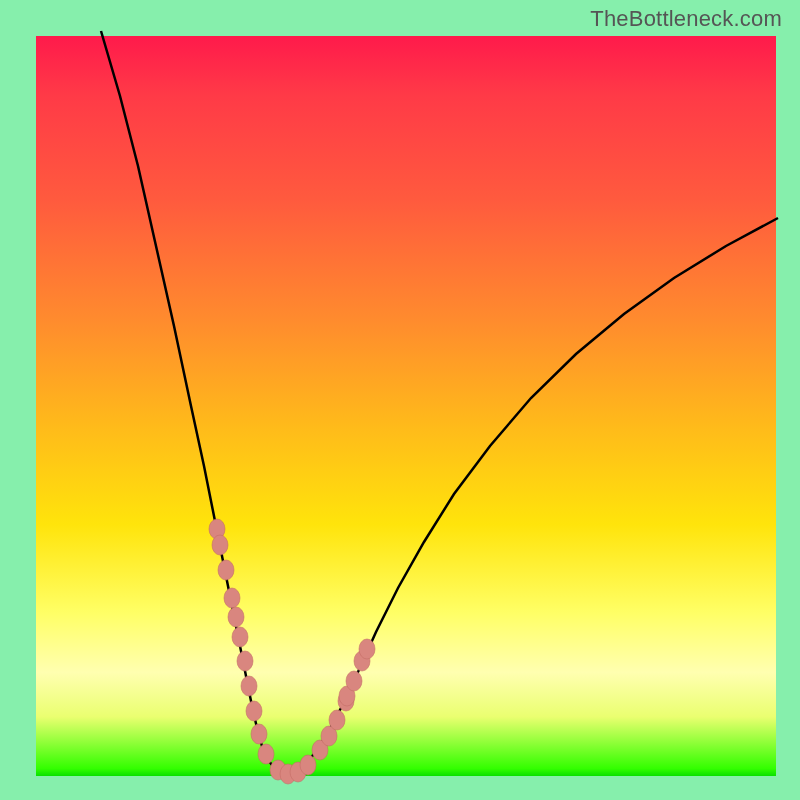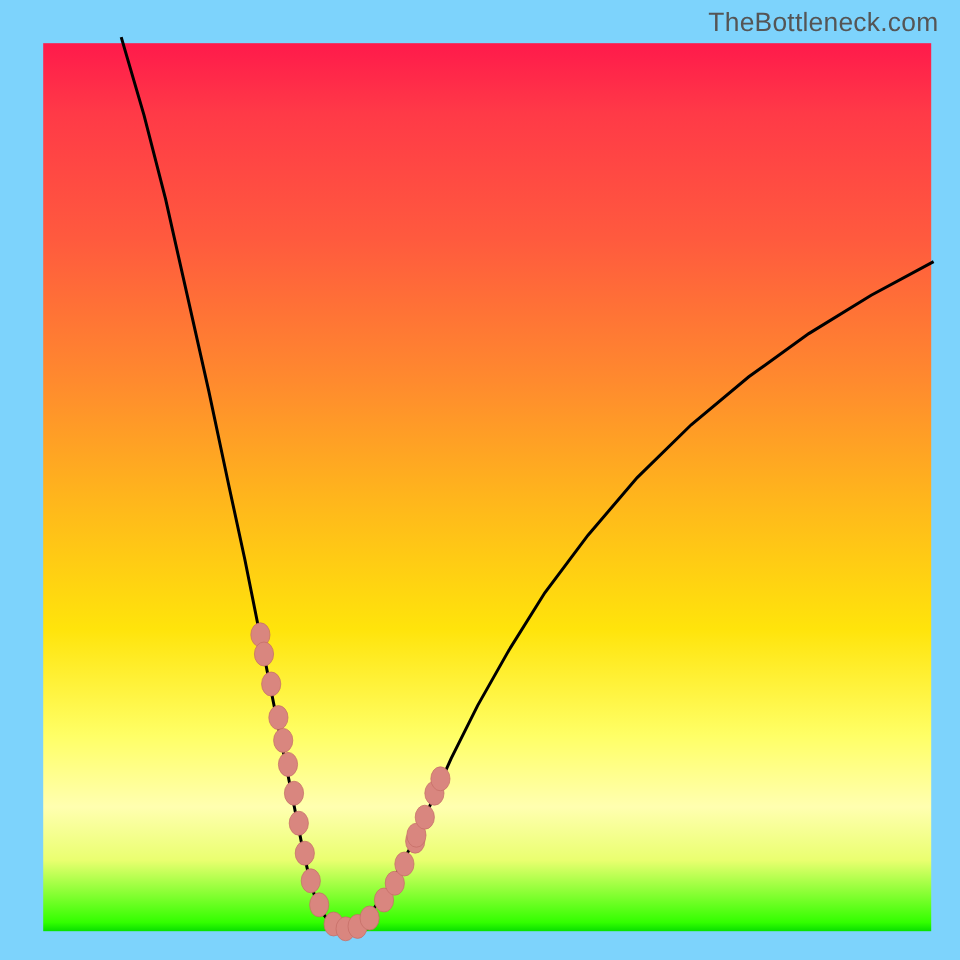--- a/index.html
+++ b/index.html
@@ -8,21 +8,21 @@
     width: 800px;
     height: 800px;
     overflow: hidden;
     background: #000;
     font-family: Arial, Helvetica, sans-serif;
   }
   .frame {
     position: relative;
     width: 800px;
     height: 800px;
-    background: #7dd3fc;
+    background: #86efac;
   }
   .plot-area {
     position: absolute;
     left: 36px;
     top: 36px;
     width: 740px;
     height: 740px;
     
     background: linear-gradient(
       to bottom,

